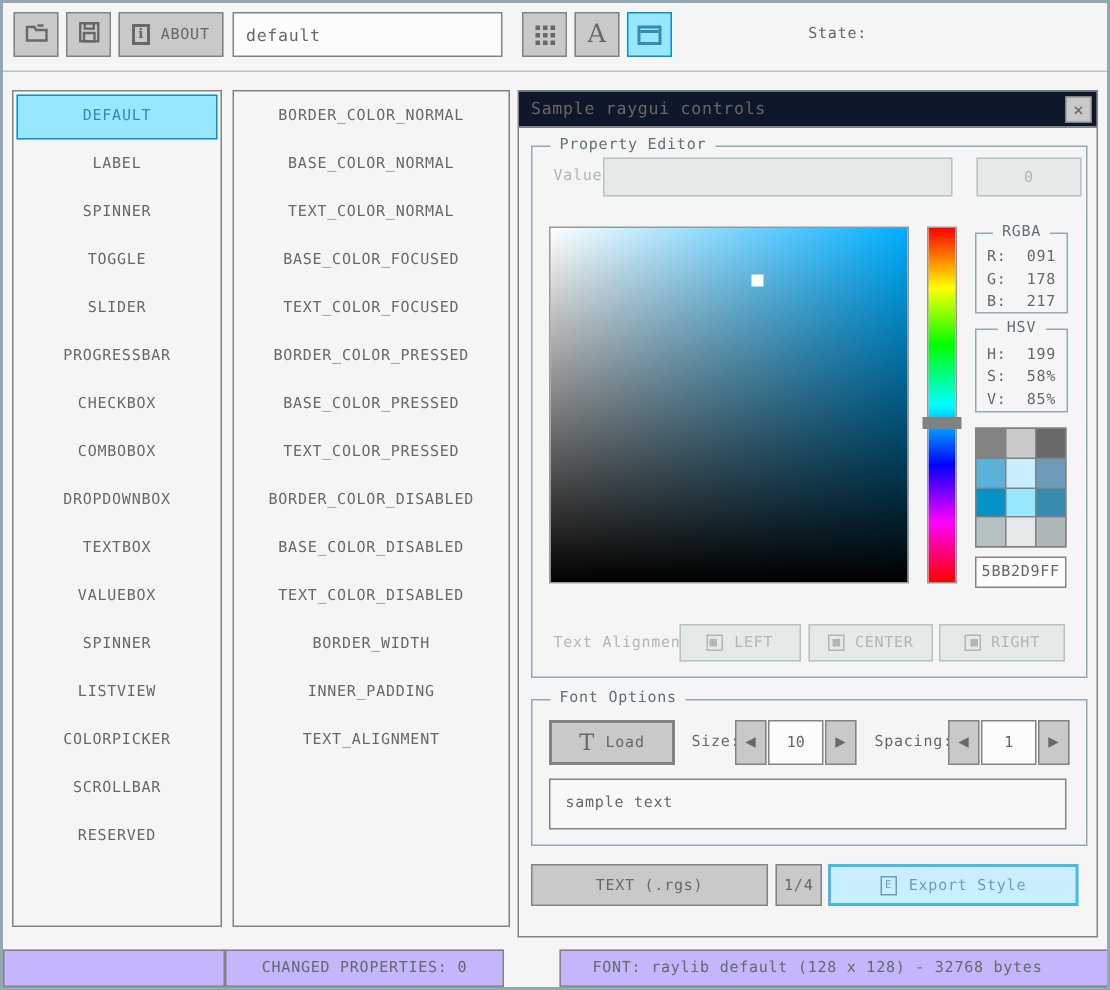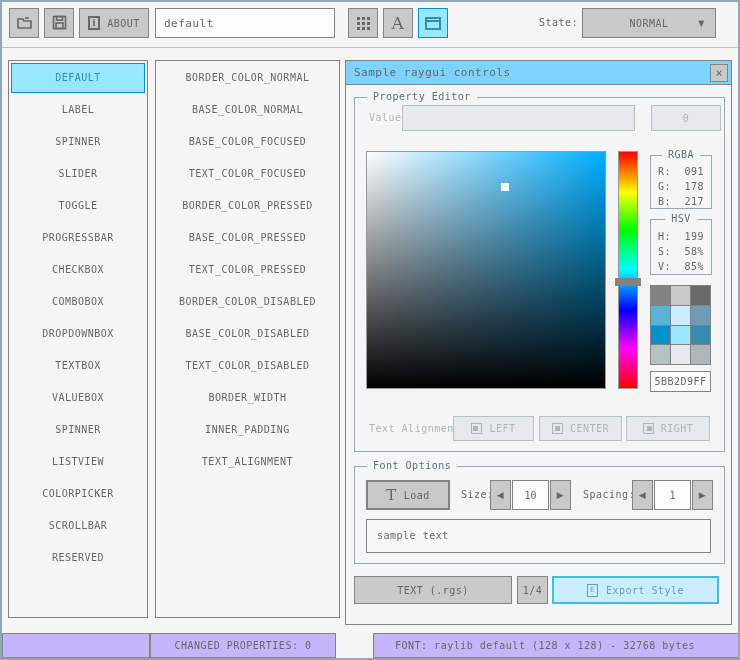--- a/index.html
+++ b/index.html
@@ -18,21 +18,21 @@
   .btn-active { background:#97e8ff; border:1px solid #0492c7; color:#368baf; }
   .text-input { background:#fcfcfc; border:1px solid #838383; color:#686868; font-family:"DejaVu Sans Mono", monospace; font-size:11px; letter-spacing:0.5px; padding:0 8px; outline:none; }
 
   
   .listview { position:absolute; border:1px solid #838383; background:#f5f5f5; padding-top:2px; }
   .list-item { height:30px; line-height:28px; margin:0 2px 2px 2px; text-align:center; color:#686868; font-size:10px; letter-spacing:0.5px; border:1px solid transparent; }
   .list-item.selected { background:#97e8ff; border:1px solid #0492c7; color:#368baf; }
 
   
   .panel { position:absolute; left:345px; top:60px; width:387px; height:565px; border:1px solid #838383; background:#f5f5f5; }
-  .titlebar { position:absolute; left:0; top:0; width:100%; height:24px; background:#7dd3fc; border-bottom:1px solid #838383; display:flex; align-items:center; padding-left:8px; color:#686868; font-size:11px; letter-spacing:0.5px; }
+  .titlebar { position:absolute; left:0; top:0; width:100%; height:24px; background:#0f172a; border-bottom:1px solid #838383; display:flex; align-items:center; padding-left:8px; color:#686868; font-size:11px; letter-spacing:0.5px; }
   .close-btn { position:absolute; right:3px; top:3px; width:18px; height:18px; background:#c9c9c9; border:1px solid #838383; color:#686868; display:flex; align-items:center; justify-content:center; font-size:12px; }
 
   .group-box { position:absolute; border:1px solid #90abb5; }
   .group-label { position:absolute; top:-7px; left:12px; background:#f5f5f5; padding:0 6px; color:#5f7077; font-size:10px; letter-spacing:0.5px; }
   .mini-group { position:absolute; border:1px solid #90abb5; }
   .mini-group .group-label { left:50%; transform:translateX(-50%); white-space:nowrap; }
 
   .disabled-input { background:#e6e9e9; border:1px solid #b5c1c2; color:#aeb7b8; }
   .disabled-btn { background:#e6e9e9; border:1px solid #b5c1c2; color:#aeb7b8; display:flex; align-items:center; justify-content:center; gap:7px; font-size:10px; letter-spacing:0.5px; }
   .disabled-label { color:#aeb7b8; font-size:10px; letter-spacing:0.5px; }
@@ -126,50 +126,47 @@
     <div class="btn icon-btn abs" style="left:383px; top:8px;">
       <span class="serif-glyph" style="font-size:17px;">A</span>
     </div>
     <div class="btn icon-btn btn-active abs" style="left:418px; top:8px;">
       <span class="win-ico">
           <i></i>
         </span>
     </div>
 
     <div class="txt abs" style="left:530px; top:8px; width:48px; height:30px; line-height:30px; text-align:right;">State:</div>
-    <div class="btn abs" style="left:582px; top:8px; width:134px; height:30px;">
-      <span>NORMAL</span>
-      <span class="abs" style="right:10px; top:10px; font-size:8px; font-family:'DejaVu Sans',sans-serif; color:#686868;">▼</span>
-    </div>
   </div>
 
   <div class="listview" style="left:8px; top:60px; width:140px; height:558px;">
 
   <div class="list-item selected">DEFAULT</div>
       <div class="list-item">LABEL</div>
       <div class="list-item">SPINNER</div>
+      <div class="list-item">TOGGLE</div>
       <div class="list-item">SLIDER</div>
-      <div class="list-item">TOGGLE</div>
       <div class="list-item">PROGRESSBAR</div>
       <div class="list-item">CHECKBOX</div>
       <div class="list-item">COMBOBOX</div>
       <div class="list-item">DROPDOWNBOX</div>
       <div class="list-item">TEXTBOX</div>
       <div class="list-item">VALUEBOX</div>
       <div class="list-item">SPINNER</div>
       <div class="list-item">LISTVIEW</div>
       <div class="list-item">COLORPICKER</div>
       <div class="list-item">SCROLLBAR</div>
       <div class="list-item">RESERVED</div>
     </div>
 
   <div class="listview" style="left:155px; top:60px; width:185px; height:558px;">
 
   <div class="list-item">BORDER_COLOR_NORMAL</div>
       <div class="list-item">BASE_COLOR_NORMAL</div>
+      <div class="list-item">TEXT_COLOR_NORMAL</div>
       <div class="list-item">BASE_COLOR_FOCUSED</div>
       <div class="list-item">TEXT_COLOR_FOCUSED</div>
       <div class="list-item">BORDER_COLOR_PRESSED</div>
       <div class="list-item">BASE_COLOR_PRESSED</div>
       <div class="list-item">TEXT_COLOR_PRESSED</div>
       <div class="list-item">BORDER_COLOR_DISABLED</div>
       <div class="list-item">BASE_COLOR_DISABLED</div>
       <div class="list-item">TEXT_COLOR_DISABLED</div>
       <div class="list-item">BORDER_WIDTH</div>
       <div class="list-item">INNER_PADDING</div>

